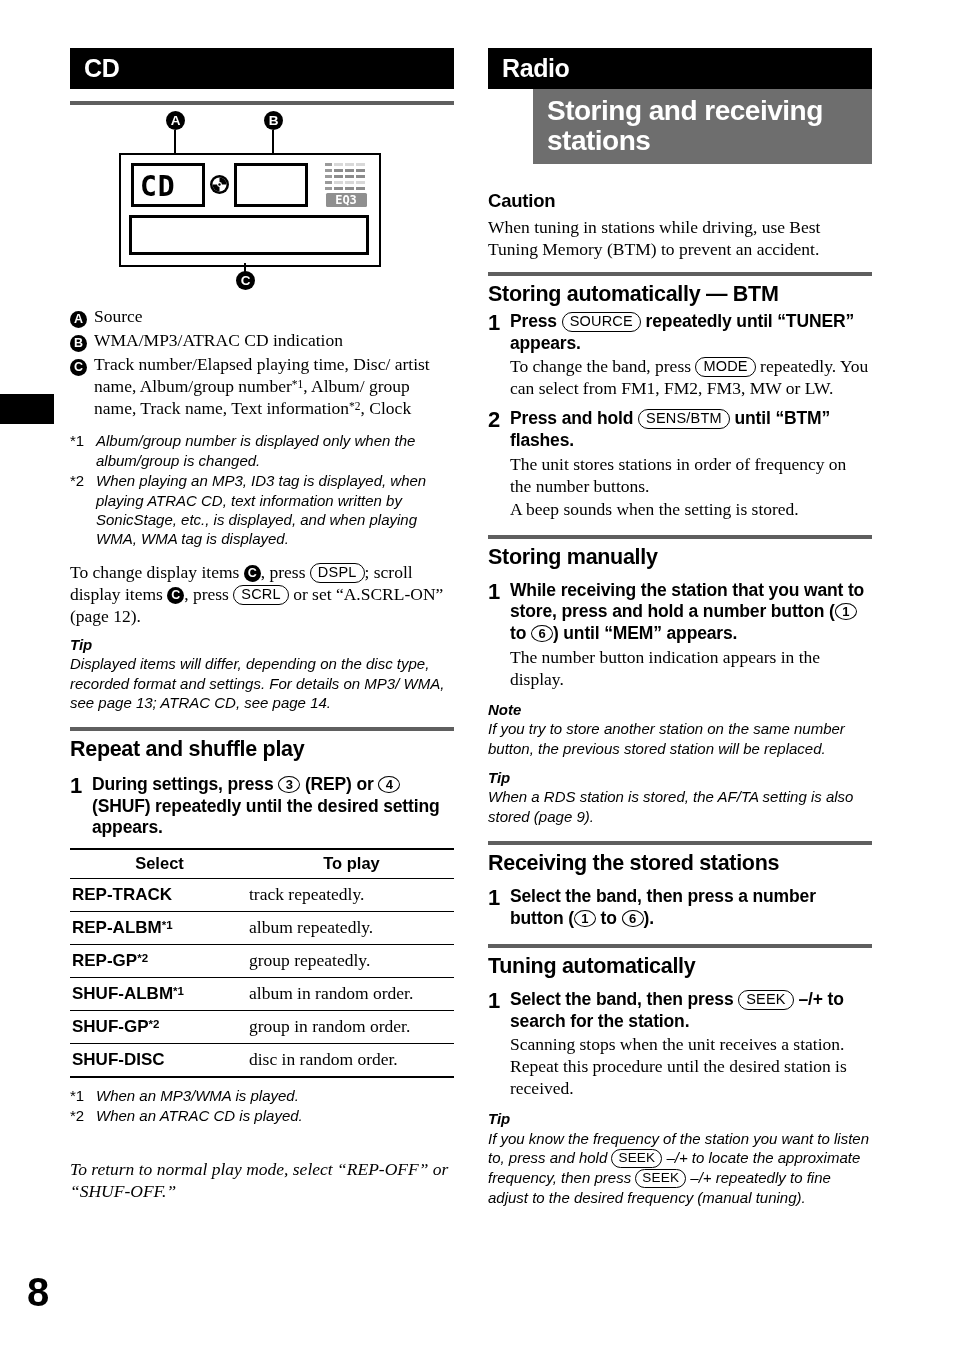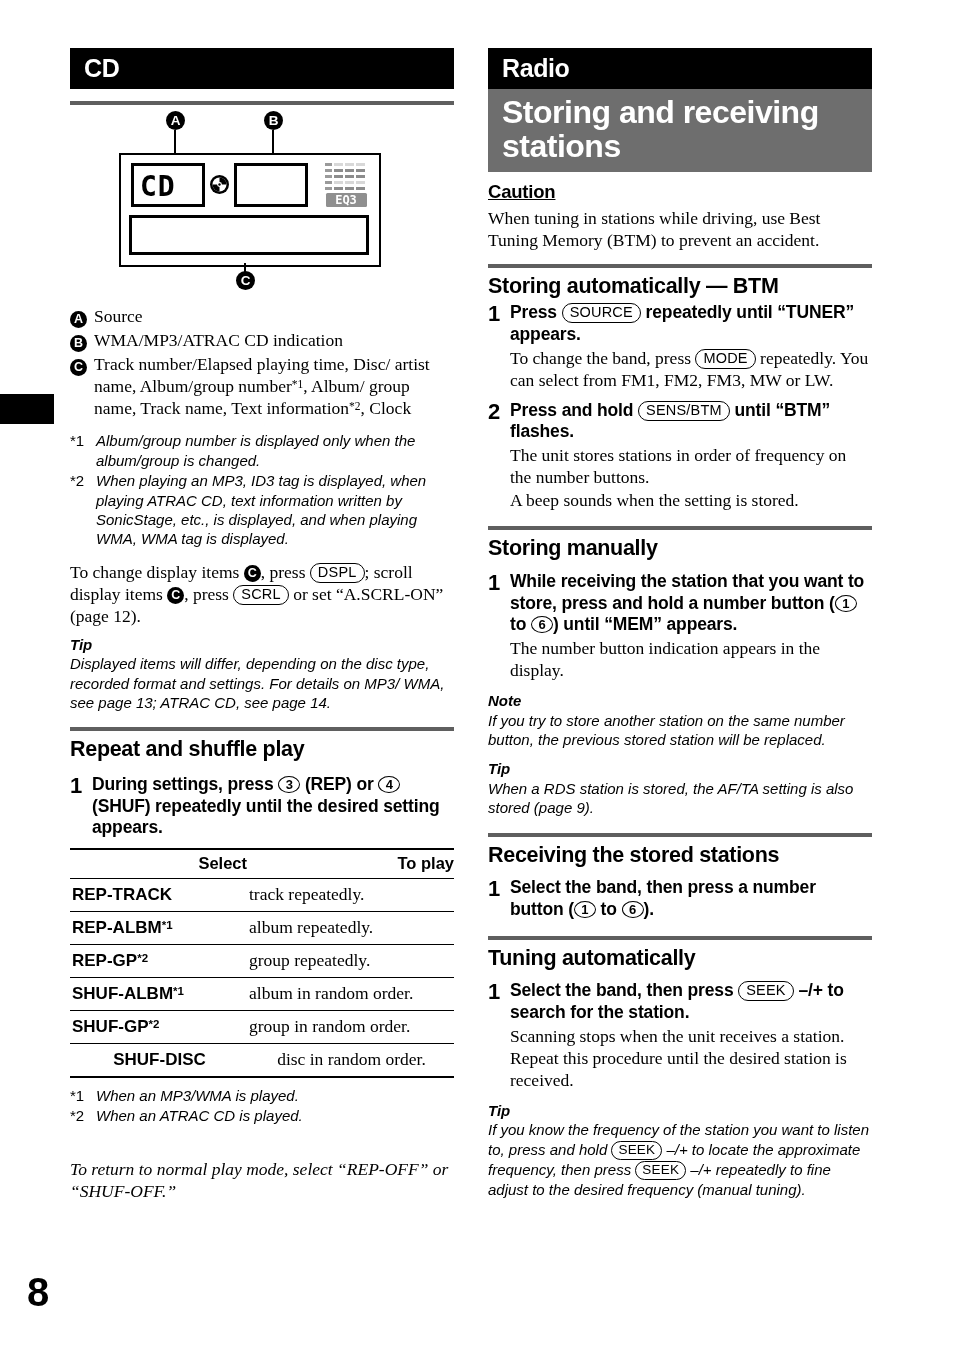--- a/index.html
+++ b/index.html
@@ -38,24 +38,25 @@
     font-size: 25px;
     letter-spacing: -0.4px;
     padding: 7px 0 8px 14px;
     line-height: 1.05;
   }
   .section-banner {
     background: #6e6e6e;
     color: #ffffff;
     font-family: "Liberation Sans", sans-serif;
     font-weight: bold;
-    font-size: 32px;
+    font-size: 28px;
     letter-spacing: -0.5px;
     padding: 7px 8px 9px 14px;
     line-height: 1.05;
+    margin-left: 45px;
   }
 
   
   .rule-thick {
     height: 4px;
     background: #5f5f5f;
     margin: 12px 0 6px 0;
   }
   .rule-thick.tight { margin-top: 15px; }
 
@@ -206,41 +207,41 @@
   
   table.modes {
     border-collapse: collapse;
     width: 384px;
     margin-top: 2px;
   }
   table.modes th {
     font-family: "Liberation Sans", sans-serif;
     font-weight: bold;
     font-size: 16.5px;
-    text-align: right;
+    text-align: center;
     padding: 4px 0 5px 2px;
     border-top: 2.5px solid #000;
     border-bottom: 1.5px solid #000;
   }
   table.modes td {
     padding: 5px 0 6px 2px;
     border-bottom: 1.5px solid #000;
     vertical-align: baseline;
   }
   table.modes td.sel {
     font-family: "Liberation Sans", sans-serif;
     font-weight: bold;
     font-size: 17px;
     width: 175px;
   }
   table.modes td.play {
     font-family: "Liberation Serif", serif;
     font-size: 17.5px;
   }
-  table.modes tr:last-child td { border-bottom: 2.5px solid #000; text-align: center; }
+  table.modes tr:last-child td { border-bottom: 2.5px solid #000; }
 
   
   .diagram {
     position: relative;
     width: 300px;
     height: 180px;
     margin: 6px 0 4px 46px;
   }
   .dg-badge {
     position: absolute;
@@ -512,21 +513,21 @@
     </div>
 
     <p class="body" style="margin-top:32px;font-style:italic;">To return to normal play mode, select “REP-OFF” or “SHUF-OFF.”</p>
   </div>
 
   <div class="col col-right" style="top:48px;">
 
     <div class="chapter-banner">Radio</div>
     <div class="section-banner">Storing and receiving stations</div>
 
-    <h3 class="sub" style="margin-top:9px;text-decoration:underline;">Caution</h3>
+    <h3 class="sub" style="margin-top:26px;">Caution</h3>
     <p class="body">When tuning in stations while driving, use Best Tuning Memory (BTM) to prevent an accident.</p>
 
     <div class="rule-thick"></div>
     <h2 class="head" style="margin-bottom:4px;">Storing automatically — BTM</h2>
 
     <div class="step">
       <div class="step-num">1</div>
       <div class="step-body">
         <div class="step-title"><span>Press </span><span class="pill">SOURCE</span><span> repeatedly until “TUNER” appears.</span></div>
         <div class="step-desc"><span>To change the band, press </span><span class="pill">MODE</span><span> repeatedly. You can select from FM1, FM2, FM3, MW or LW.</span></div>

